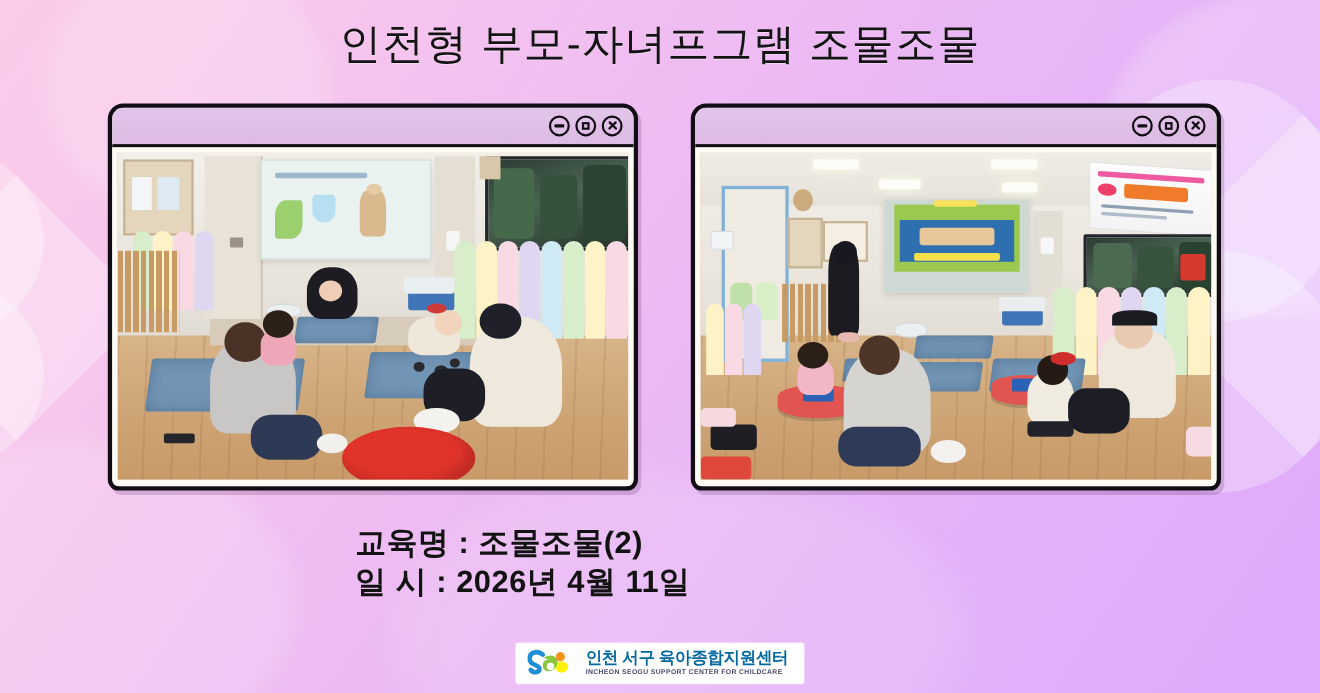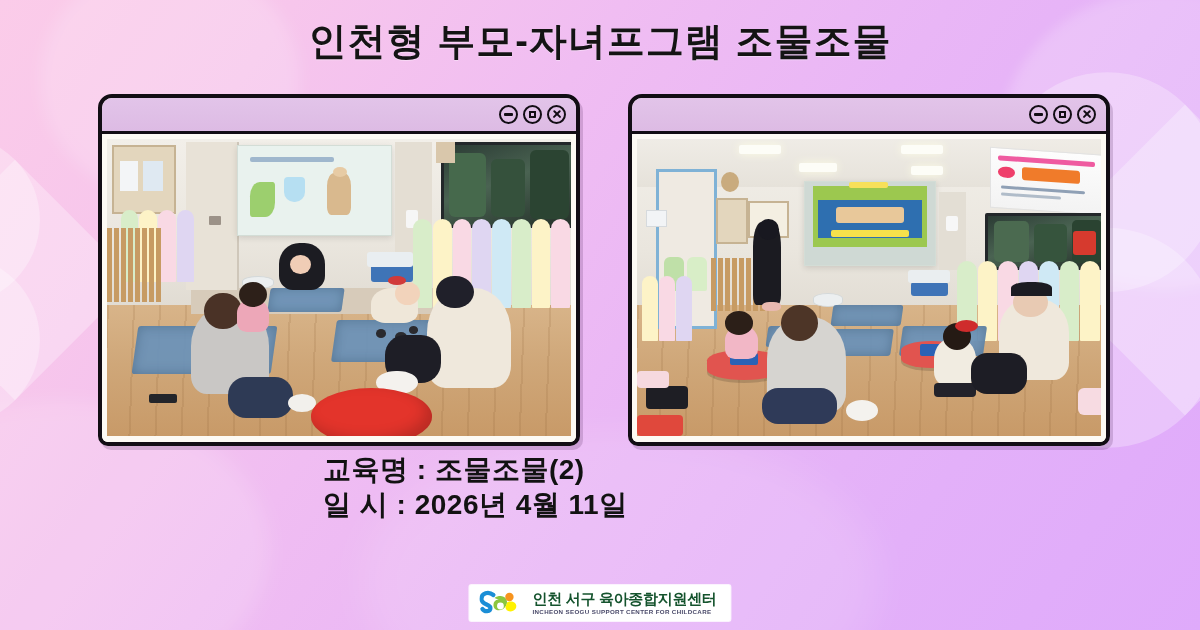--- a/index.html
+++ b/index.html
@@ -55,21 +55,21 @@
   #blob-center{
     width:520px;height:300px;left:360px;top:430px;
     background:rgba(255,255,255,.13);filter:blur(18px);
   }
 
   
   #page-title{
     position:absolute;top:18px;left:0;width:1200px;
     text-align:center;
     font-size:38px;line-height:46px;
-    font-weight:bold;
+    font-weight:normal;
     letter-spacing:1px;
     color:#141414;
     text-shadow:0 1px 0 rgba(255,255,255,.35);
     white-space:nowrap;
   }
 
   
   .window{
     position:absolute;
     border:4px solid #120d14;
@@ -146,42 +146,42 @@
   .banner .bl{position:absolute;border-radius:2px;}
   .cart{position:absolute;background:#3f74b7;border-radius:3px;}
   .doorway{position:absolute;background:#efeae2;border:3px solid #7fb2d6;}
   .light{position:absolute;background:#fdfdf7;border-radius:2px;box-shadow:0 0 10px rgba(255,255,230,.9);}
   .bowl{position:absolute;background:#eceff0;border-radius:50%/40%;border:1px solid #d3d8d9;}
   .frame-pic{position:absolute;background:#e3d6bd;border:2px solid #c6b393;}
   .clay{position:absolute;background:#2a2a2e;border-radius:50%;}
 
   
   #info{
-    position:absolute;left:0;top:452px;width:976px;
+    position:absolute;left:0;top:476px;width:976px;
     text-align:center;
   }
   .info-line{
     font-size:28px;line-height:35px;font-weight:bold;color:#121212;
     letter-spacing:.5px;white-space:nowrap;
   }
   .info-inner{display:inline-block;text-align:left;min-width:330px;}
 
   
   #logo-bar{
     position:absolute;left:50%;transform:translateX(-50%);
     top:585px;
     background:#ffffff;
     padding:4px 14px 4px 10px;
     display:flex;align-items:center;gap:9px;
     border-radius:2px;
     box-shadow:0 0 0 1px rgba(255,255,255,.8);
   }
   #logo-mark{position:relative;width:44px;height:28px;flex:0 0 auto;}
   #logo-text{display:flex;flex-direction:column;line-height:1;}
-  #logo-ko{font-size:15px;font-weight:bold;color:#14532d;letter-spacing:-.3px;white-space:nowrap;}
+  #logo-ko{font-size:15px;font-weight:bold;color:#0369a1;letter-spacing:-.3px;white-space:nowrap;}
   #logo-en{font-size:6.2px;font-weight:bold;color:#4a4a6a;letter-spacing:.35px;margin-top:3px;white-space:nowrap;}
 </style>
 </head>
 <body>
 
 <div id="bg">
   <div class="blob" id="blob-topleft"></div>
   <div class="blob" id="blob-topright"></div>
   <div class="blob" id="blob-bottomleft"></div>
   <div class="blob" id="blob-center"></div>

